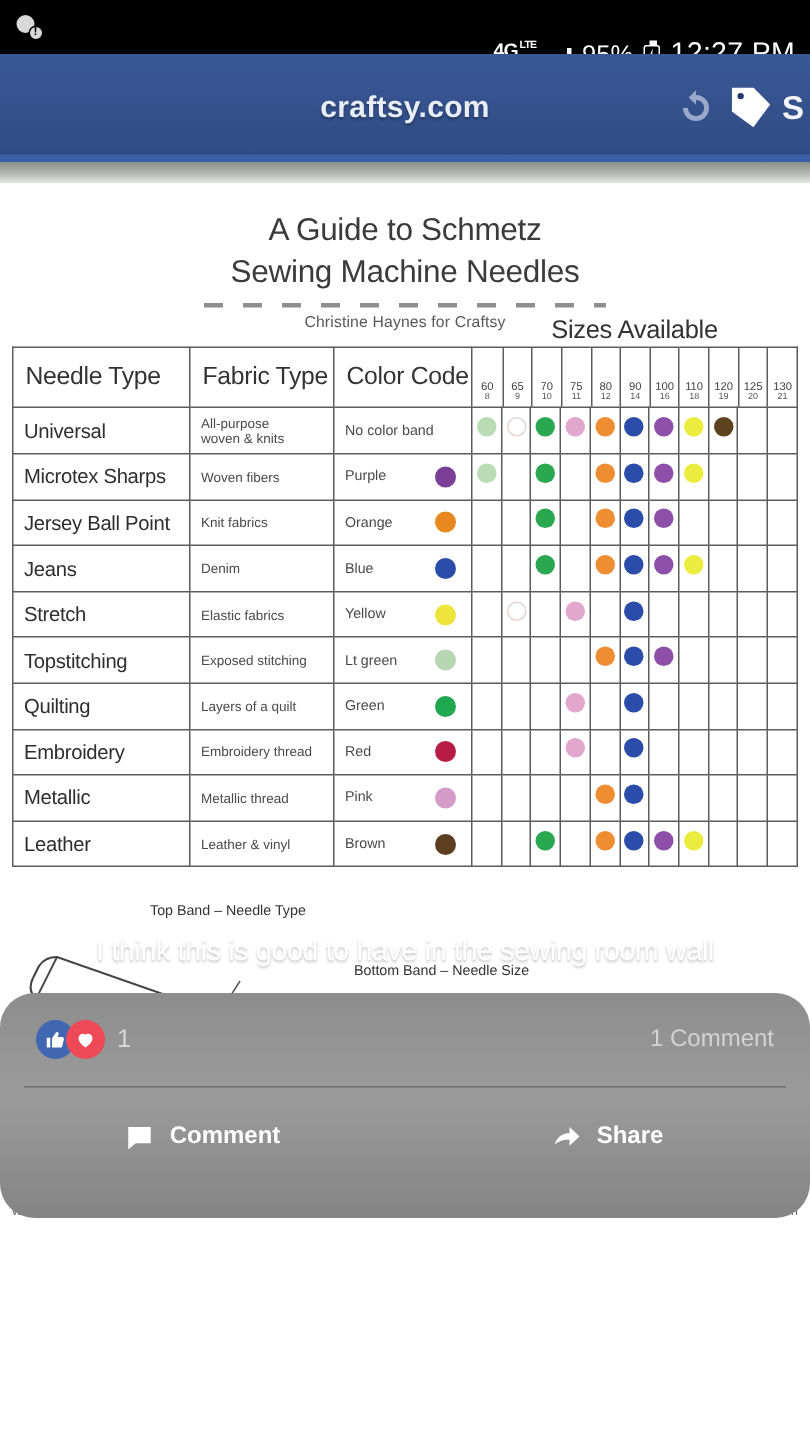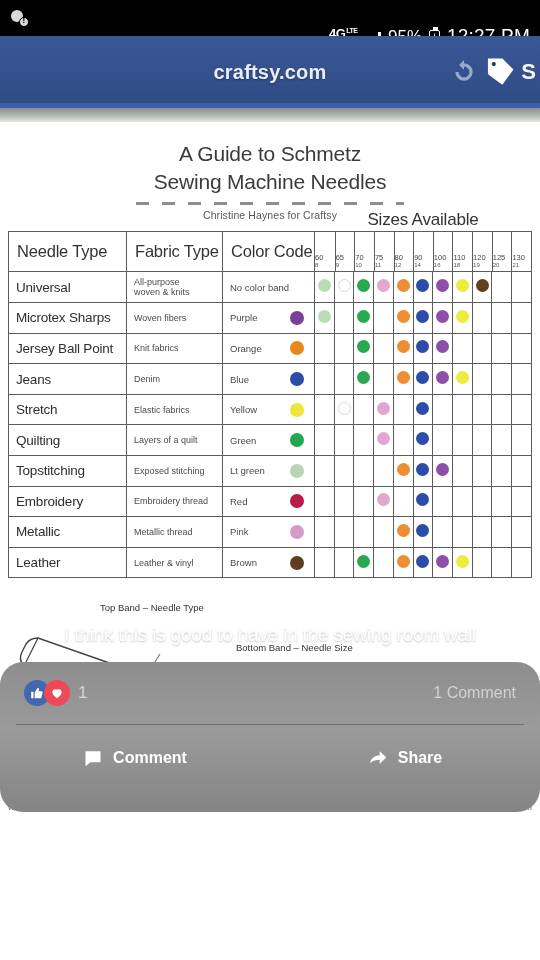--- a/index.html
+++ b/index.html
@@ -76,21 +76,21 @@
   .col-type  { width:118px; }
   .col-fab   { width:96px; }
   .col-color { width:92px; }
   .sz { width:19.8px; }
   thead th { height:40px; font-weight:normal; }
   .th-main { font-size:16.5px; color:#333; text-align:left; padding-left:8px !important;
              letter-spacing:-.2px; }
   .sizes-head { position:relative; }
   .sizes-title { position:absolute; left:0; right:0; top:-22px; text-align:center;
      font-size:17px; color:#333; letter-spacing:-.2px; }
-  .szlab { display:flex; flex-direction:column; align-items:flex-start; justify-content:flex-end;
+  .szlab { display:flex; flex-direction:column; align-items:center; justify-content:flex-end;
      height:100%; font-size:7px; color:#444; line-height:7.5px; padding-bottom:2px; }
   .szlab b { font-weight:normal; font-size:7.5px; }
   .szlab i { font-style:normal; font-size:6px; color:#555; }
   tbody td { height:30.6px; }
   .c-type { font-size:13.5px; color:#2e2e2e; padding-left:7px !important; letter-spacing:-.2px; }
   .c-fab  { font-size:9px; color:#4a4a4a; padding-left:7px !important; line-height:10px; }
   .c-col  { font-size:9.5px; color:#4a4a4a; padding-left:7px !important;
             position:relative; }
   .swatch { position:absolute; right:10px; top:50%; transform:translateY(-50%);
             width:14px; height:14px; border-radius:50%; }
@@ -353,50 +353,50 @@
                 <td class="sz dotcell"><span class="dot" style="background:#e3a6cd"></span></td>
                 <td class="sz dotcell"></td>
                 <td class="sz dotcell"><span class="dot" style="background:#2b4ca8"></span></td>
                 <td class="sz dotcell"></td>
                 <td class="sz dotcell"></td>
                 <td class="sz dotcell"></td>
                 <td class="sz dotcell"></td>
                 <td class="sz dotcell"></td>
               </tr>
               <tr>
+                <td class="col-type c-type">Topstitching</td>
+                <td class="col-fab c-fab">
+                  <div>Exposed stitching</div>
+                </td>
+                <td class="col-color c-col"><span>Lt green</span><span class="swatch" style="background:#B5D6B0"></span></td>
+                <td class="sz dotcell"></td>
+                <td class="sz dotcell"></td>
+                <td class="sz dotcell"></td>
+                <td class="sz dotcell"></td>
+                <td class="sz dotcell"><span class="dot" style="background:#ef8d33"></span></td>
+                <td class="sz dotcell"><span class="dot" style="background:#2b4ca8"></span></td>
+                <td class="sz dotcell"><span class="dot" style="background:#8e4fa8"></span></td>
+                <td class="sz dotcell"></td>
+                <td class="sz dotcell"></td>
+                <td class="sz dotcell"></td>
+                <td class="sz dotcell"></td>
+              </tr>
+              <tr>
                 <td class="col-type c-type">Quilting</td>
                 <td class="col-fab c-fab">
                   <div>Layers of a quilt</div>
                 </td>
                 <td class="col-color c-col"><span>Green</span><span class="swatch" style="background:#1FA84F"></span></td>
                 <td class="sz dotcell"></td>
                 <td class="sz dotcell"></td>
                 <td class="sz dotcell"></td>
                 <td class="sz dotcell"><span class="dot" style="background:#e3a6cd"></span></td>
                 <td class="sz dotcell"></td>
                 <td class="sz dotcell"><span class="dot" style="background:#2b4ca8"></span></td>
                 <td class="sz dotcell"></td>
-                <td class="sz dotcell"></td>
-                <td class="sz dotcell"></td>
-                <td class="sz dotcell"></td>
-                <td class="sz dotcell"></td>
-              </tr>
-              <tr>
-                <td class="col-type c-type">Topstitching</td>
-                <td class="col-fab c-fab">
-                  <div>Exposed stitching</div>
-                </td>
-                <td class="col-color c-col"><span>Lt green</span><span class="swatch" style="background:#B5D6B0"></span></td>
-                <td class="sz dotcell"></td>
-                <td class="sz dotcell"></td>
-                <td class="sz dotcell"></td>
-                <td class="sz dotcell"></td>
-                <td class="sz dotcell"><span class="dot" style="background:#ef8d33"></span></td>
-                <td class="sz dotcell"><span class="dot" style="background:#2b4ca8"></span></td>
-                <td class="sz dotcell"><span class="dot" style="background:#8e4fa8"></span></td>
                 <td class="sz dotcell"></td>
                 <td class="sz dotcell"></td>
                 <td class="sz dotcell"></td>
                 <td class="sz dotcell"></td>
               </tr>
               <tr>
                 <td class="col-type c-type">Embroidery</td>
                 <td class="col-fab c-fab">
                   <div>Embroidery thread</div>
                 </td>

